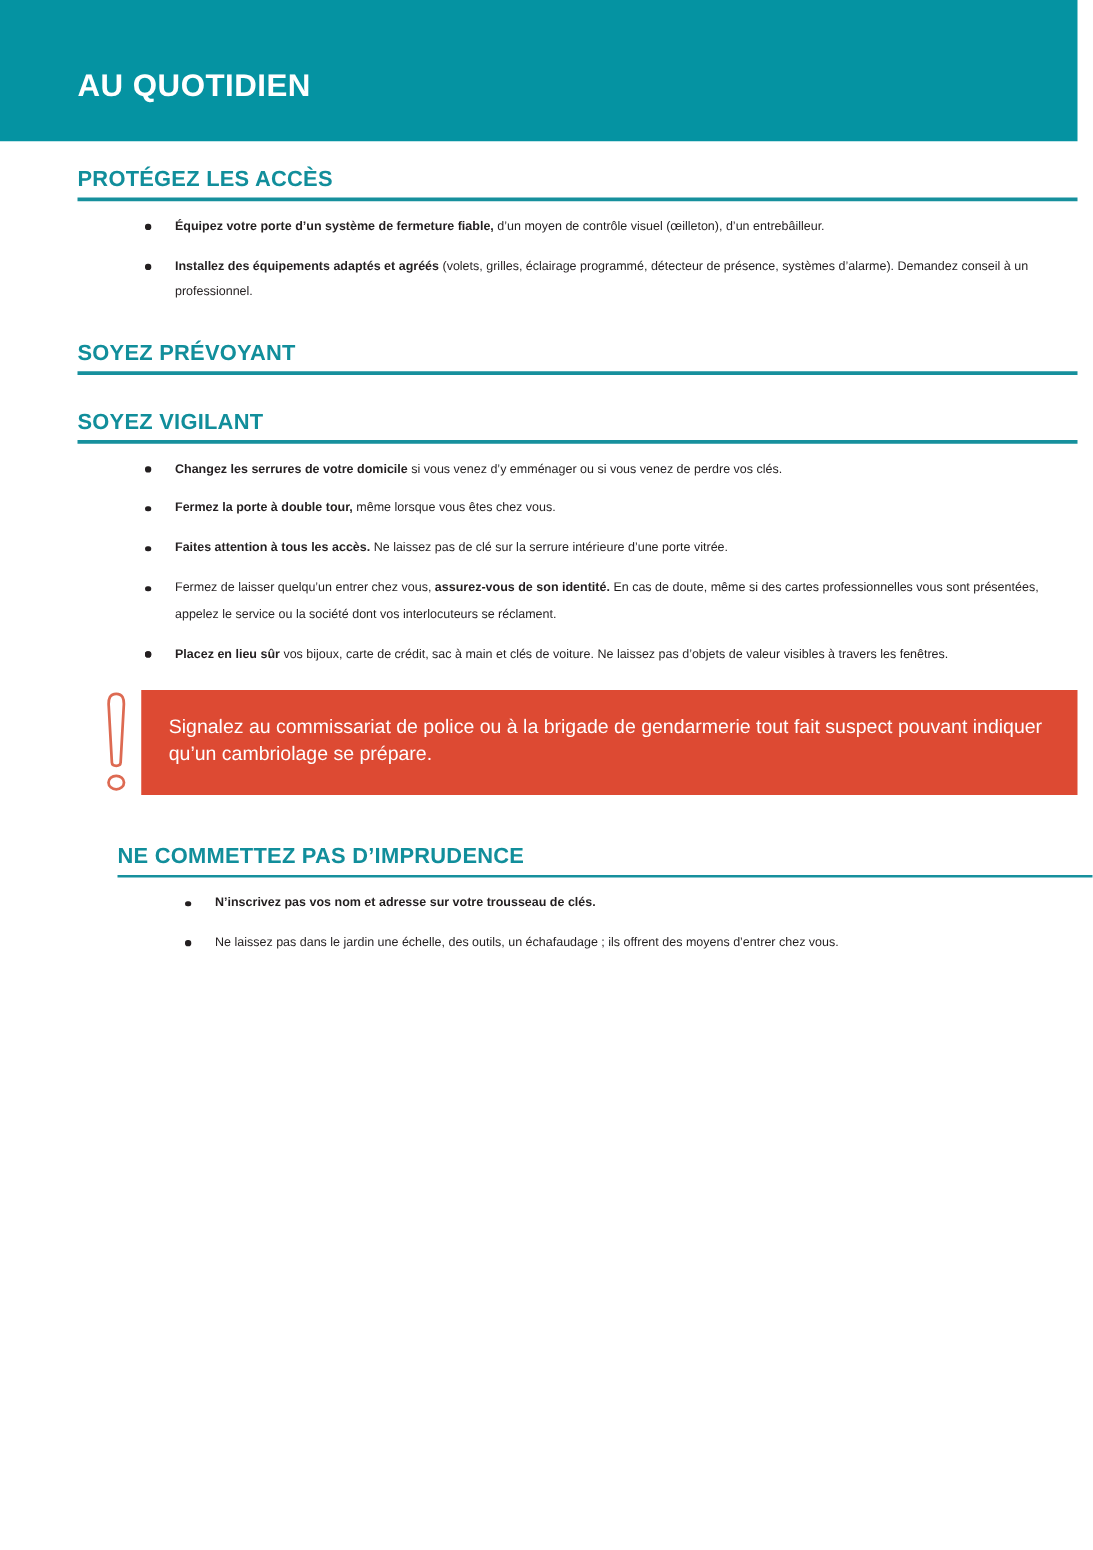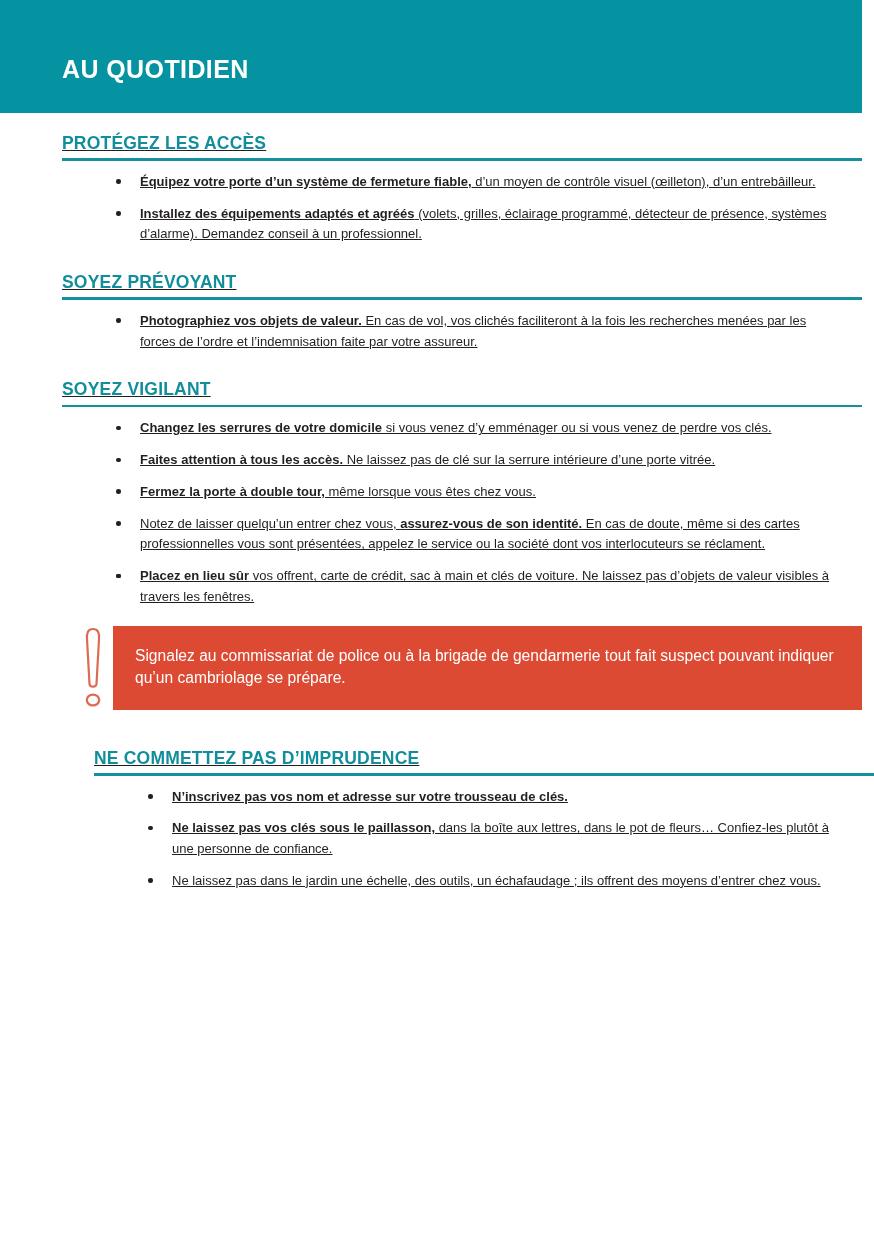--- a/index.html
+++ b/index.html
@@ -41,21 +41,20 @@
   
   .content {
     position: absolute;
     left: 0;
     top: 113px;
     width: 874px;
   }
 
   .section {
     padding: 0 16px 0 0;
-    text-decoration: underline;
   }
 
   .section-heading {
     margin: 0;
     padding: 0 0 5px 62px;
     font-size: 17.5px;
     font-weight: bold;
     color: #118e9b;
     letter-spacing: 0.2px;
     text-transform: uppercase;
@@ -69,21 +68,21 @@
   }
 
   ul.bullets {
     list-style: none;
     margin: 0;
     padding: 11px 0 0 0;
   }
   ul.bullets li {
     position: relative;
     padding: 0 14px 0 140px;
-    font-size: 13px;
+    font-size: 10px;
     line-height: 20.8px;
     color: #231f20;
     margin-bottom: 11px;
   }
   ul.bullets li .dot {
     position: absolute;
     left: 116px;
     top: 7.5px;
     width: 4.5px;
     height: 4.5px;
@@ -157,48 +156,45 @@
         <span class="dot"></span><b>Installez des équipements adaptés et agréés</b><span> (volets, grilles, éclairage programmé, détecteur de présence, systèmes d’alarme). Demandez conseil à un professionnel.</span>
       </li>
     </ul>
   </div>
 
   <div class="section">
     <div class="sec-gap-2"></div>
     <div class="section-heading">SOYEZ PRÉVOYANT</div>
     <div class="section-rule"></div>
     <ul class="bullets tight">
-      <li>
-        <span class="dot"></span><b>Photographiez vos objets de valeur.</b><span> En cas de vol, vos clichés faciliteront à la fois les recherches menées par les forces de l’ordre et l’indemnisation faite par votre assureur.</span>
-      </li>
     </ul>
   </div>
 
   <div class="section">
     <div class="sec-gap-3"></div>
     <div class="section-heading">SOYEZ VIGILANT</div>
     <div class="section-rule"></div>
     <ul class="bullets loose">
       <li>
         <span class="dot"></span><b>Changez les serrures de votre domicile</b><span> si vous venez d’y emménager ou si vous venez de perdre vos clés.</span>
       </li>
       <li>
+        <span class="dot"></span><b>Fermez la porte à double tour,</b><span> même lorsque vous êtes chez vous.</span>
+      </li>
+      <li>
         <span class="dot"></span><b>Faites attention à tous les accès.</b><span> Ne laissez pas de clé sur la serrure intérieure d’une porte vitrée.</span>
       </li>
       <li>
-        <span class="dot"></span><b>Fermez la porte à double tour,</b><span> même lorsque vous êtes chez vous.</span>
-      </li>
-      <li>
-        <span class="dot"></span><span>Notez de laisser quelqu’un entrer chez vous, </span><b>assurez-vous de son identité.</b><span> En cas de doute, même si des cartes professionnelles vous sont présentées, appelez le service ou la société dont vos interlocuteurs se réclament.</span>
+        <span class="dot"></span><span>Fermez de laisser quelqu’un entrer chez vous, </span><b>assurez-vous de son identité.</b><span> En cas de doute, même si des cartes professionnelles vous sont présentées, appelez le service ou la société dont vos interlocuteurs se réclament.</span>
       </li>
       <li>
         <span class="dot"></span>
       </li>
       <li>
-        <span class="dot"></span><b>Placez en lieu sûr</b><span> vos offrent, carte de crédit, sac à main et clés de voiture. Ne laissez pas d’objets de valeur visibles à travers les fenêtres.</span>
+        <span class="dot"></span><b>Placez en lieu sûr</b><span> vos bijoux, carte de crédit, sac à main et clés de voiture. Ne laissez pas d’objets de valeur visibles à travers les fenêtres.</span>
       </li>
       <li>
         <span class="dot"></span>
       </li>
     </ul>
   </div>
 
   <div class="alert-wrap">
     <div class="alert-icon">
       <svg width="28" height="84" viewBox="0 0 28 84" xmlns="http://www.w3.org/2000/svg">
@@ -212,21 +208,18 @@
   </div>
 
   <div class="section last-section">
     <div class="section-heading">NE COMMETTEZ PAS D’IMPRUDENCE</div>
     <div class="section-rule"></div>
     <ul class="bullets tight">
       <li>
         <span class="dot"></span><b>N’inscrivez pas vos nom et adresse sur votre trousseau de clés.</b><span></span>
       </li>
       <li>
-        <span class="dot"></span><b>Ne laissez pas vos clés sous le paillasson,</b><span> dans la boîte aux lettres, dans le pot de fleurs… Confiez-les plutôt à une personne de confiance.</span>
-      </li>
-      <li>
         <span class="dot"></span><span>Ne laissez pas dans le jardin une échelle, des outils, un échafaudage ; ils offrent des moyens d’entrer chez vous.</span>
       </li>
     </ul>
   </div>
 
 </div>
 
 </body></html>

